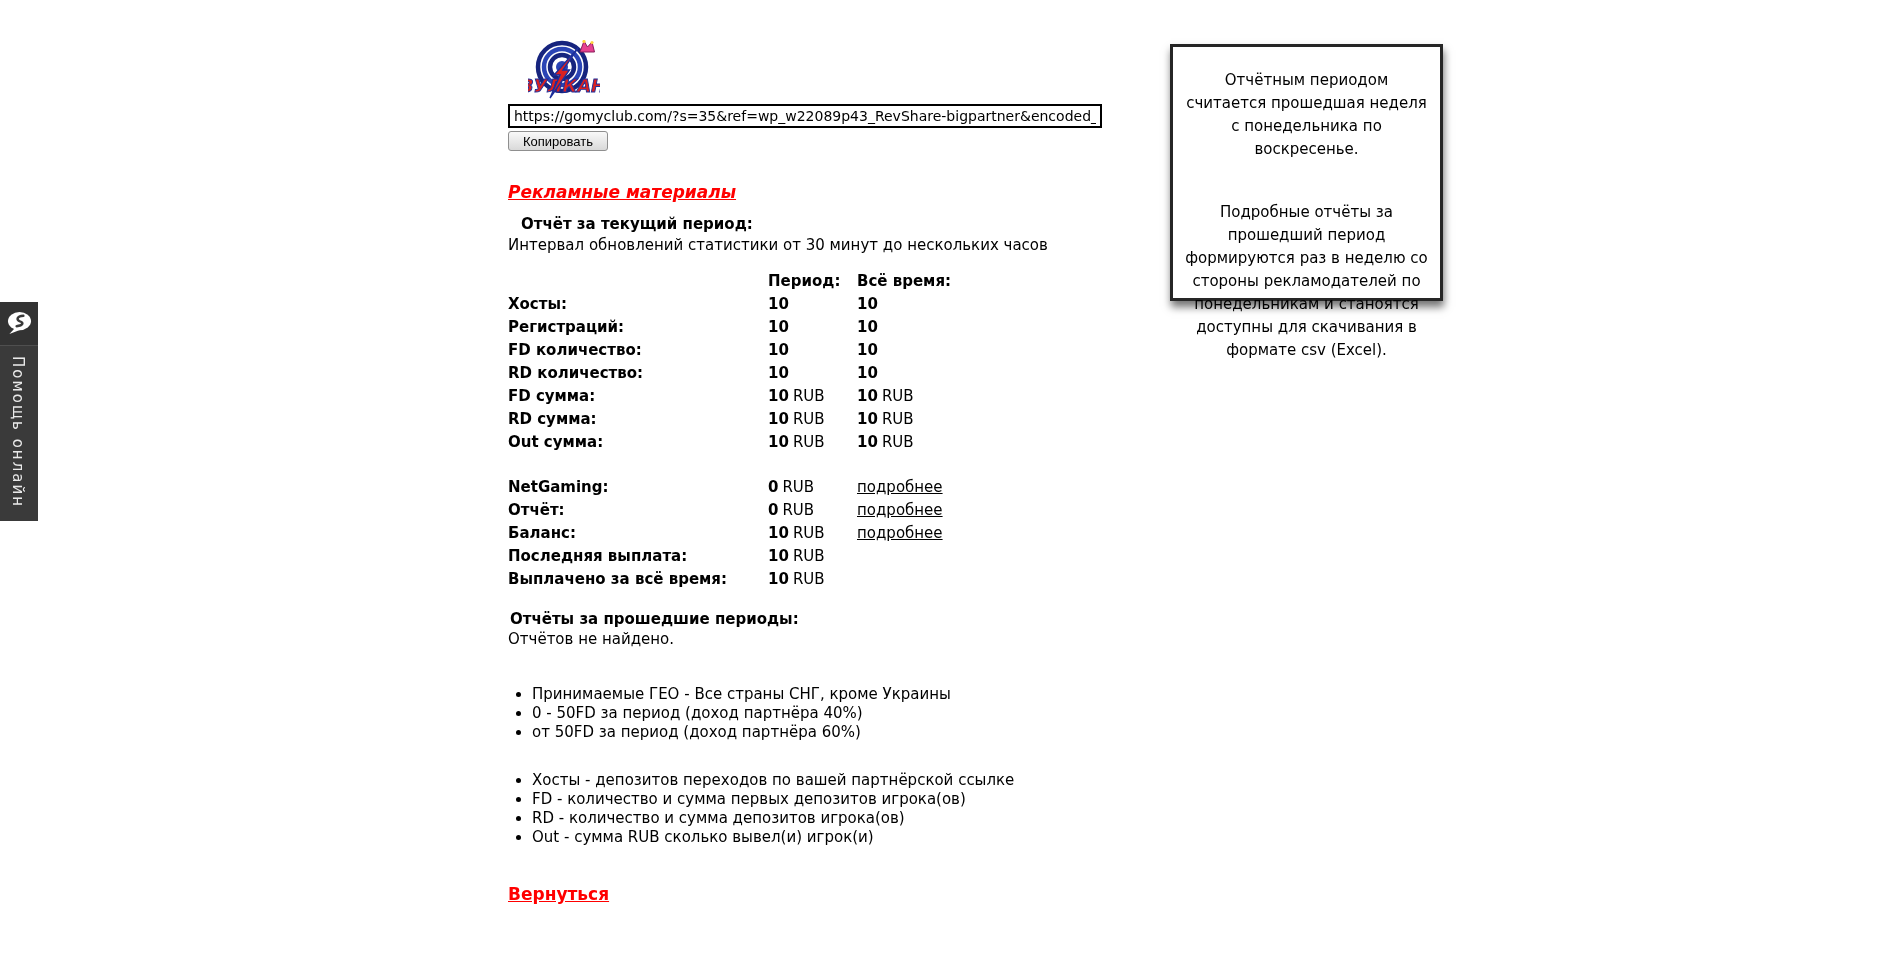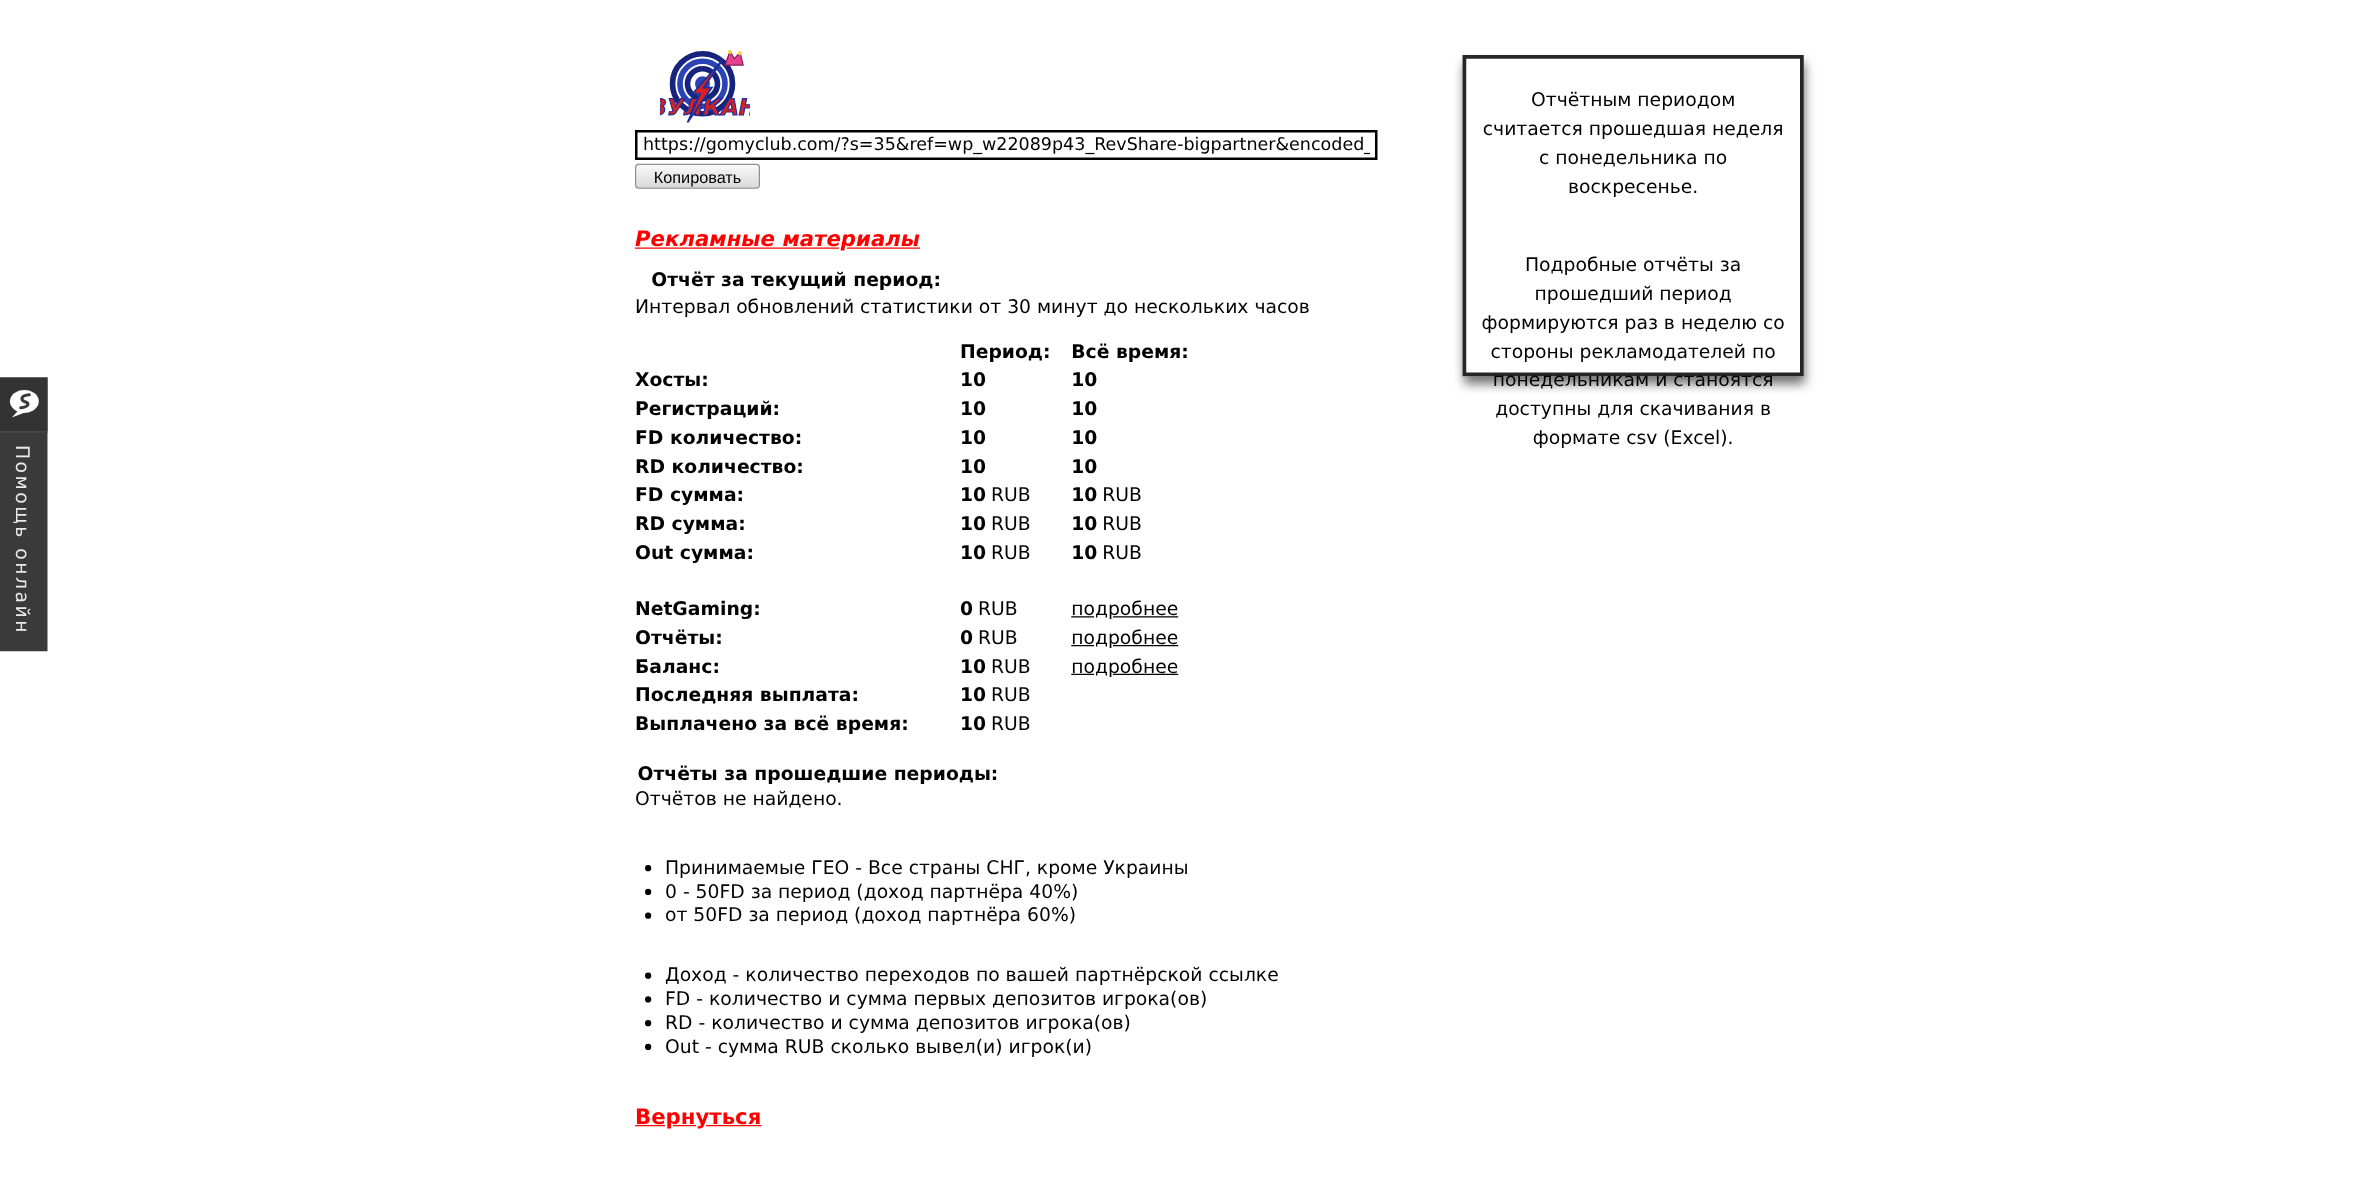--- a/index.html
+++ b/index.html
@@ -144,21 +144,21 @@
     </div>
   </div>
 
   <div class="grid account-grid">
     <div class="row">
       <span class="cell-label">NetGaming:</span>
       <span class="cell-val"><b>0</b><span class="unit">RUB</span></span>
       <span><a class="more">подробнее</a></span>
     </div>
     <div class="row">
-      <span class="cell-label">Отчёты:</span>
+      <span class="cell-label">Отчёт:</span>
       <span class="cell-val"><b>0</b><span class="unit">RUB</span></span>
       <span><a class="more">подробнее</a></span>
     </div>
     <div class="row">
       <span class="cell-label">Баланс:</span>
       <span class="cell-val"><b>10</b><span class="unit">RUB</span></span>
       <span><a class="more">подробнее</a></span>
     </div>
     <div class="row">
       <span class="cell-label">Последняя выплата:</span>
@@ -175,21 +175,21 @@
   <div class="sec-title past-title">Отчёты за прошедшие периоды:</div>
   <div class="past-empty">Отчётов не найдено.</div>
 
   <ul class="blist terms-list">
     <li>Принимаемые ГЕО - Все страны СНГ, кроме Украины</li>
     <li>0 - 50FD за период (доход партнёра 40%)</li>
     <li>от 50FD за период (доход партнёра 60%)</li>
   </ul>
 
   <ul class="blist glossary-list">
-    <li>Доход - количество переходов по вашей партнёрской ссылке</li>
+    <li>Хосты - депозитов переходов по вашей партнёрской ссылке</li>
     <li>FD - количество и сумма первых депозитов игрока(ов)</li>
     <li>RD - количество и сумма депозитов игрока(ов)</li>
     <li>Out - сумма RUB сколько вывел(и) игрок(и)</li>
   </ul>
 
   <a class="red-link back-link">Вернуться</a>
 
   <div class="info-box">
     <p>Отчётным периодом считается прошедшая неделя с понедельника по воскресенье.</p>
     <p>Подробные отчёты за прошедший период формируются раз в неделю со стороны рекламодателей по понедельникам и станоятся доступны для скачивания в формате csv (Excel).</p>

